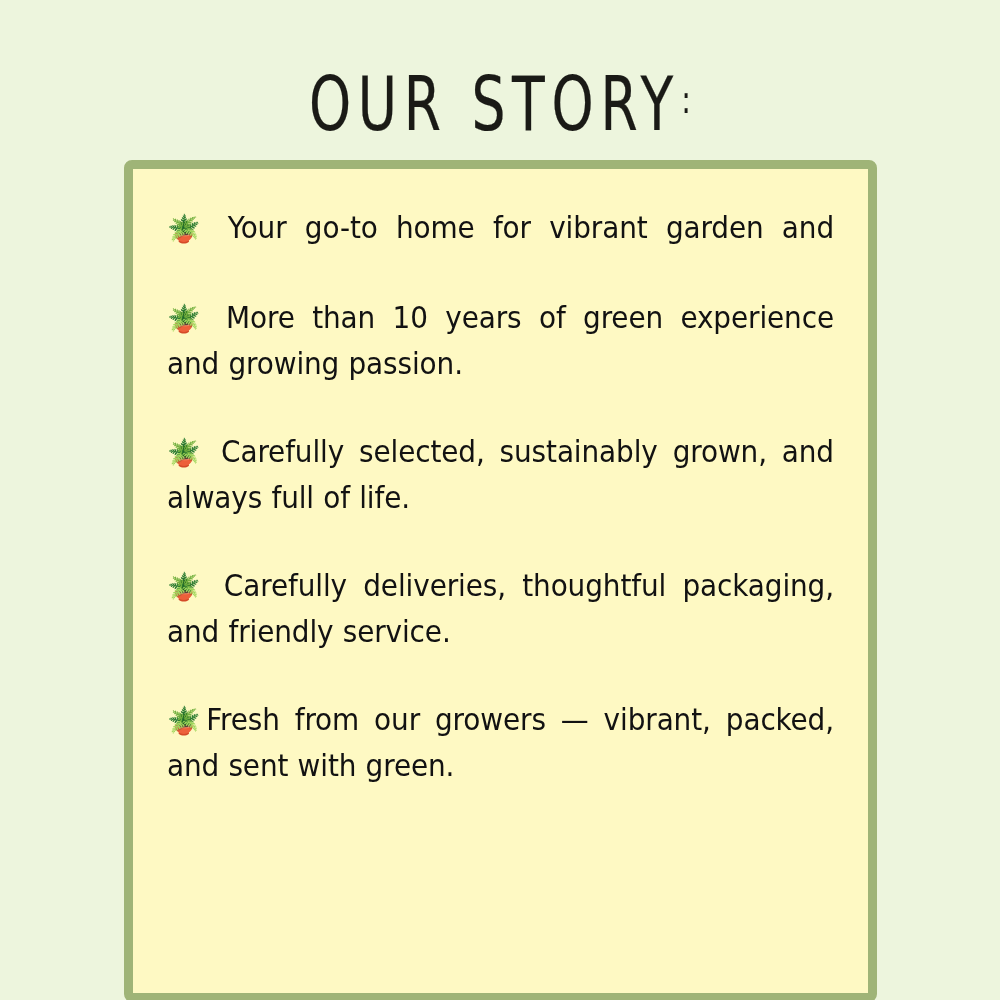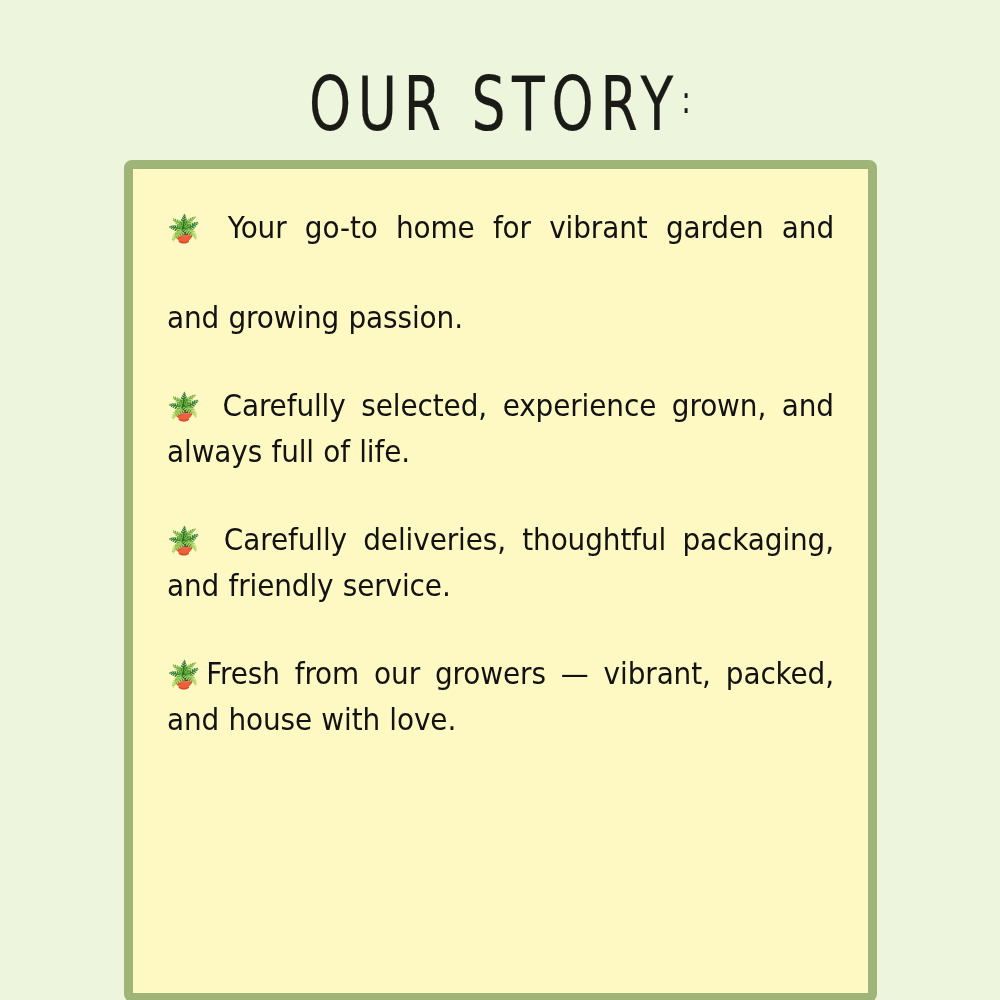--- a/index.html
+++ b/index.html
@@ -130,35 +130,36 @@
   </div>
 
   <div class="card">
     <div class="card-inner">
 
       <p class="para">
         <span class="firstline"><span class="emoji">🪴</span><span> Your go-to home for vibrant garden and</span></span>
       </p>
 
       <p class="para">
+        <span class="firstline"><span class="emoji">🪴</span><span> More than 10 years of green experience</span></span>
         <span class="restline">and growing passion.</span>
       </p>
 
       <p class="para">
-        <span class="firstline"><span class="emoji">🪴</span><span> Carefully selected, experience grown, and</span></span>
+        <span class="firstline"><span class="emoji">🪴</span><span> Carefully selected, sustainably grown, and</span></span>
         <span class="restline">always full of life.</span>
       </p>
 
       <p class="para">
         <span class="firstline"><span class="emoji">🪴</span><span> Carefully deliveries, thoughtful packaging,</span></span>
         <span class="restline">and friendly service.</span>
       </p>
 
       <p class="para">
         <span class="firstline"><span class="emoji">🪴</span><span>Fresh from our growers — vibrant, packed,</span></span>
-        <span class="restline">and house with love.</span>
+        <span class="restline">and sent with green.</span>
       </p>
 
     </div>
   </div>
 
 
 </div>
 
 </body></html>

